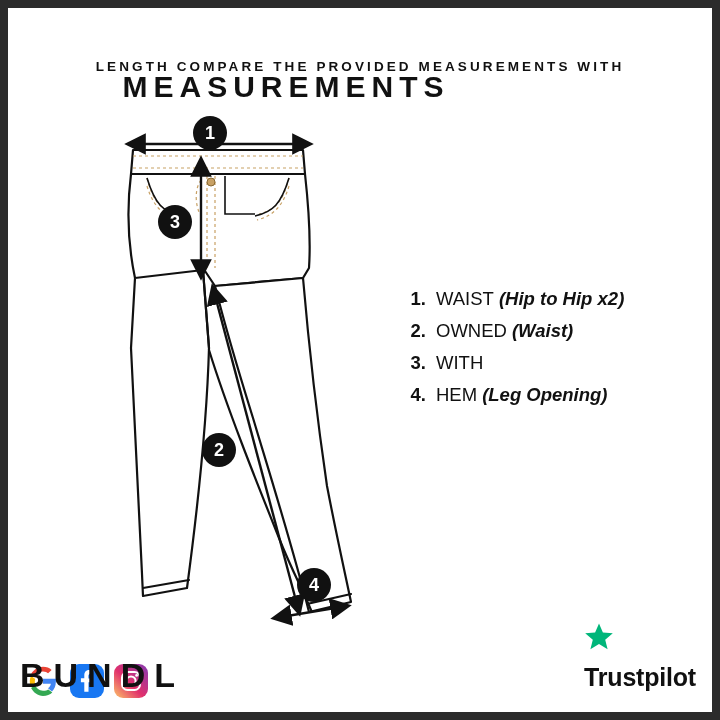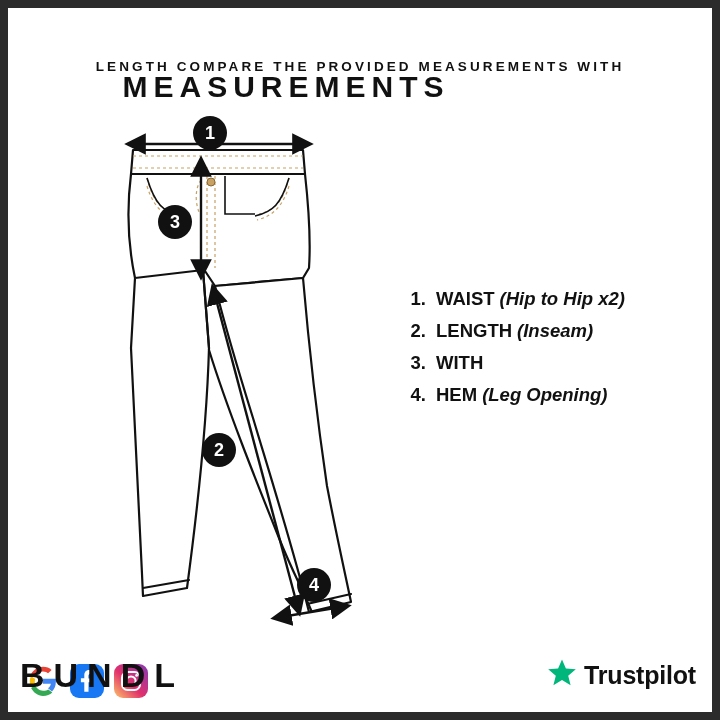--- a/index.html
+++ b/index.html
@@ -96,21 +96,21 @@
     margin-bottom: 10px;
     font-size: 18.5px;
     color: #111111;
   }
   .legend-num {
     width: 26px;
     text-align: right;
     margin-right: 10px;
     font-weight: bold;
   }
-  .legend-term { font-weight: bold; text-align: right; }
+  .legend-term { font-weight: normal; text-align: right; }
   .legend-desc { font-weight: bold; margin-left: 5px; font-style: italic; }
 
   
   #social {
     position: absolute;
     left: 18px;
     bottom: 14px;
     display: flex;
     gap: 10px;
     align-items: center;
@@ -142,22 +142,23 @@
     letter-spacing: 3px;
     color: #111111;
     margin-top: 2px;
   }
 
   #trustpilot {
     position: absolute;
     right: 16px;
     bottom: 20px;
     display: flex;
-    align-items: center;
+    align-items: flex-start;
     gap: 7px;
+    flex-direction: column;
   }
   #trustpilot-name {
     font-size: 25px;
     font-weight: bold;
     color: #111111;
     letter-spacing: -0.2px;
   }
 </style>
 </head>
 <body>
@@ -236,22 +237,22 @@
     <div class="marker" id="marker-4">4</div>
 
     <div id="legend">
       <div class="legend-row">
         <span class="legend-num">1.</span>
         <span class="legend-term">WAIST</span>
         <span class="legend-desc">(Hip to Hip x2)</span>
       </div>
       <div class="legend-row">
         <span class="legend-num">2.</span>
-        <span class="legend-term">LENGTH</span>
-        <span class="legend-desc">(Inseam)</span>
+        <span class="legend-term">OWNED</span>
+        <span class="legend-desc">(Waist)</span>
       </div>
       <div class="legend-row">
         <span class="legend-num">3.</span>
         <span class="legend-term">WITH</span>
       </div>
       <div class="legend-row">
         <span class="legend-num">4.</span>
         <span class="legend-term">HEM</span>
         <span class="legend-desc">(Leg Opening)</span>
       </div>

